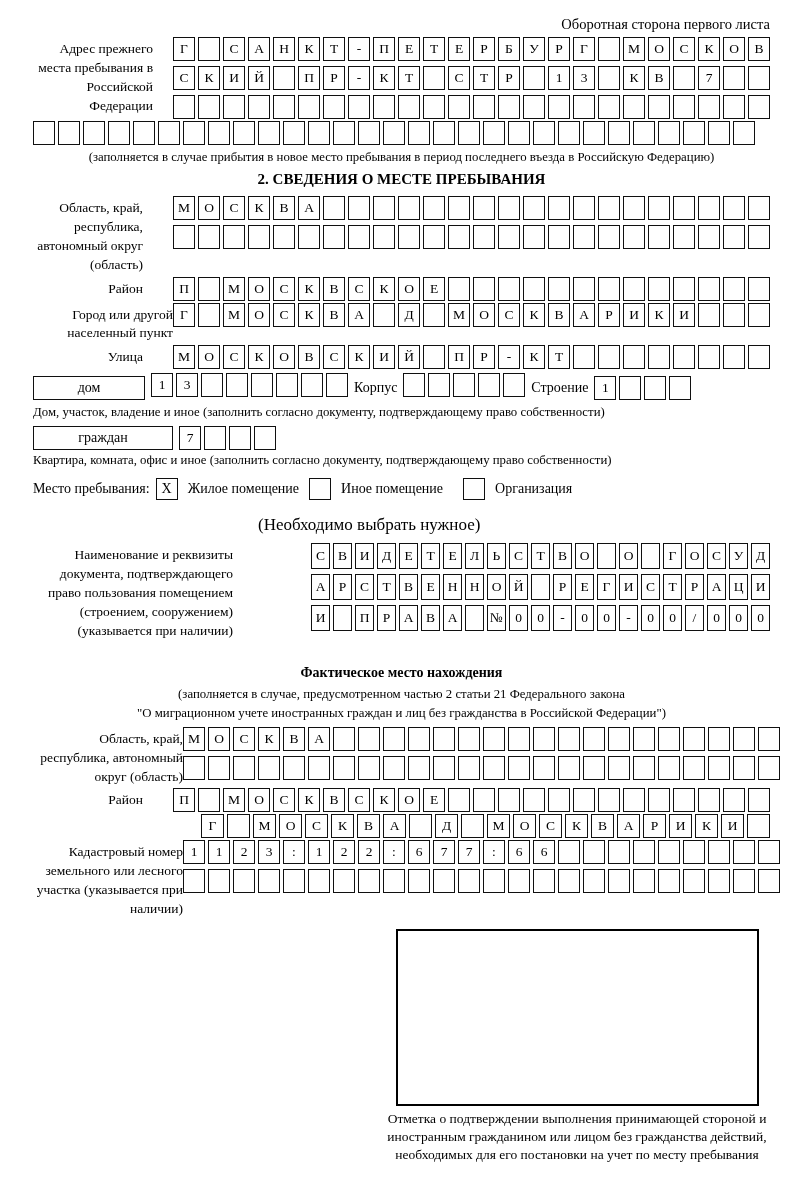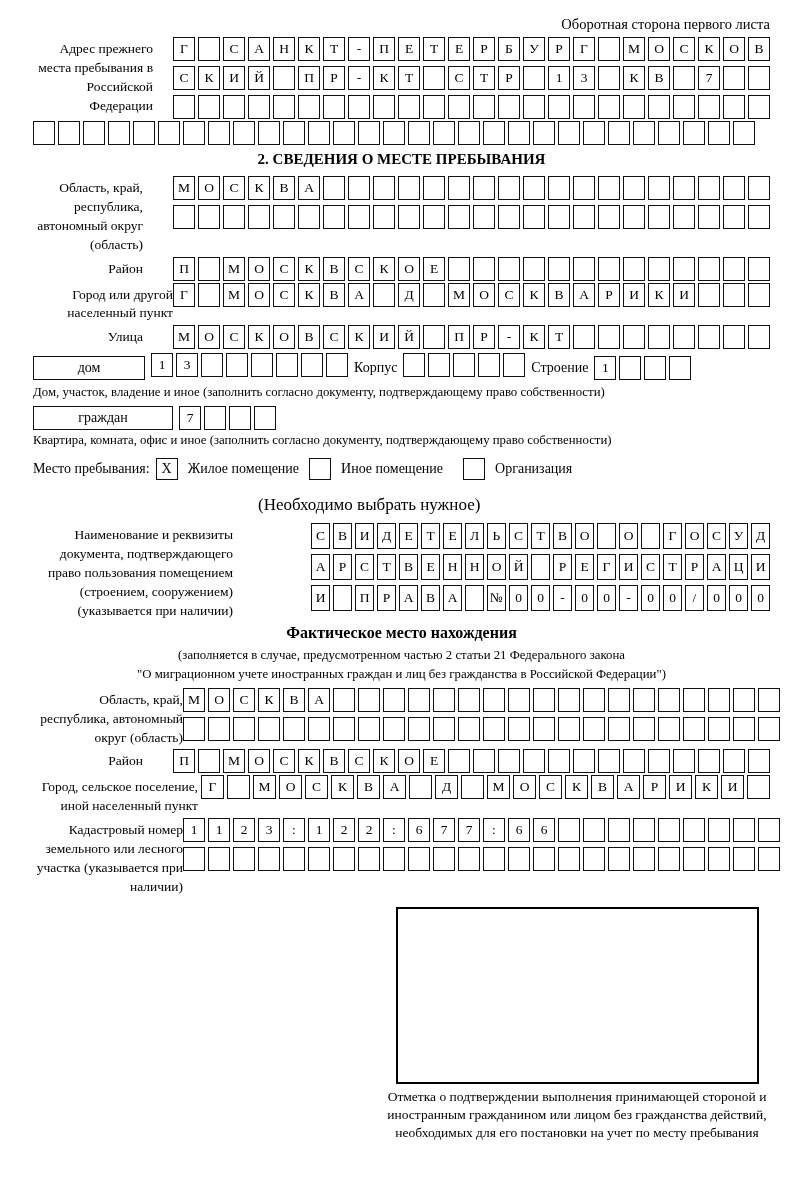--- a/index.html
+++ b/index.html
@@ -18,21 +18,21 @@
   .boxrow{display:flex;gap:3px;justify-content:flex-end;margin-bottom:5px;margin-left:auto;}
   .boxrow:last-child{margin-bottom:0;}
   .cell{box-sizing:border-box;flex:0 0 auto;width:22px;height:24px;border:1.5px solid #101010;
         display:flex;align-items:center;justify-content:center;font-size:13.5px;background:#fff;}
   .bw-doc .cell{width:19px;height:26px;}
   .bw-wide .cell{width:23px;}
   .leftrow{justify-content:flex-start;margin-left:0;}
   .cap{font-size:12.8px;text-align:center;margin:2px 0 4px 0;}
   .cap-left{font-size:12.8px;text-align:left;margin:2px 0 6px 0;}
   .h-bold{font-weight:bold;text-align:center;font-size:15px;margin:6px 0 8px 0;}
-  .h-sub{font-weight:bold;text-align:center;font-size:16px;margin:3px 0 6px 0;}
+  .h-sub{font-weight:bold;text-align:center;font-size:14px;margin:24px 0 6px 0;}
   .inline-row{display:flex;align-items:center;margin-bottom:3px;font-size:14px;}
   .bigbox{box-sizing:border-box;border:1.5px solid #101010;height:24px;display:flex;align-items:center;
           justify-content:center;font-size:14px;flex:0 0 auto;}
   .dombox{width:112px;}
   .kvbox{width:140px;}
   .sp6{width:6px;flex:0 0 6px;} .sp10{width:10px;flex:0 0 10px;}
   .inl-label{padding:0 6px;}
   .checkbox{box-sizing:border-box;width:22px;height:22px;border:1.5px solid #101010;display:inline-flex;
             align-items:center;justify-content:center;font-size:14px;flex:0 0 auto;}
   .stayrow{display:flex;align-items:center;font-size:14px;margin:10px 0 15px 0;}
@@ -157,20 +157,21 @@
       <span class="cell"></span>
       <span class="cell"></span>
       <span class="cell"></span>
       <span class="cell"></span>
       <span class="cell"></span>
       <span class="cell"></span>
       <span class="cell"></span>
       <span class="cell"></span>
       <span class="cell"></span>
     </div>
+  <div class="cap">(заполняется в случае прибытия в новое место пребывания в период последнего въезда в Российскую Федерацию)</div>
 
   <div class="h-bold">2. СВЕДЕНИЯ О МЕСТЕ ПРЕБЫВАНИЯ</div>
 
   <div class="flexrow">
     <div class="label w110">Область, край, республика, автономный округ (область)</div>
     <div class="rows">
       <div class="boxrow">
           <span class="cell">М</span>
           <span class="cell">О</span>
           <span class="cell">С</span>
@@ -532,21 +533,20 @@
         <span class="cell"></span>
         <span class="cell"></span>
         <span class="cell"></span>
         <span class="cell"></span>
         <span class="cell"></span>
         <span class="cell"></span>
       </div>
   </div>
 
   <div class="flexrow">
-    <div class="label w165">Город, сельское поселение, иной населенный пункт</div>
     <div class="boxrow bw-wide">
         <span class="cell">Г</span>
         <span class="cell"></span>
         <span class="cell">М</span>
         <span class="cell">О</span>
         <span class="cell">С</span>
         <span class="cell">К</span>
         <span class="cell">В</span>
         <span class="cell">А</span>
         <span class="cell"></span>

